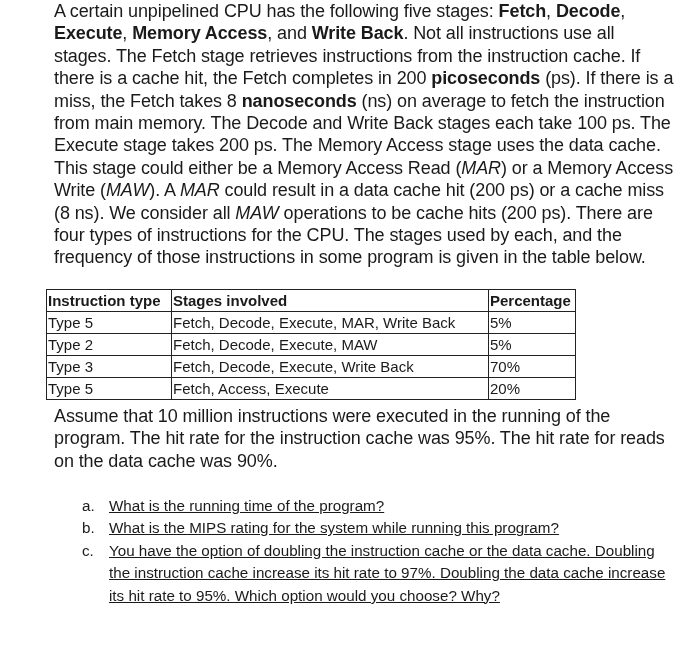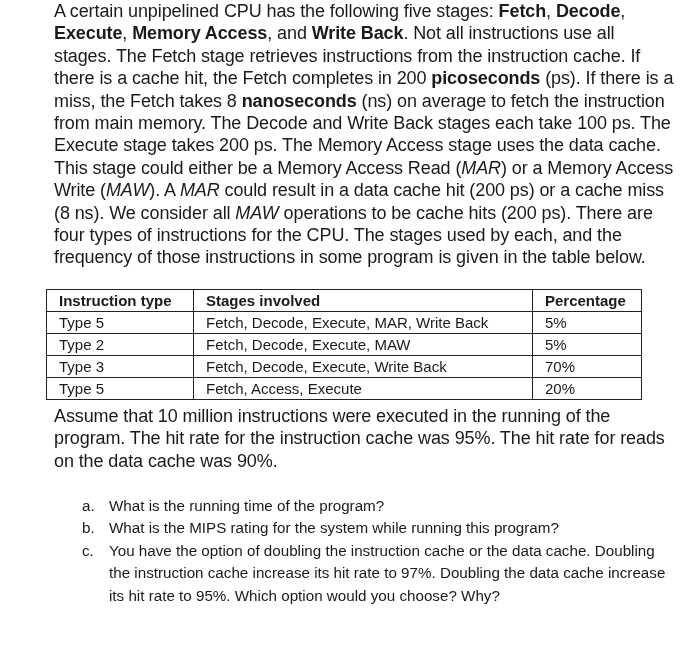--- a/index.html
+++ b/index.html
@@ -12,35 +12,35 @@
     font-size: 18px; line-height: 22.4px; letter-spacing: -0.1px;
   }
   #intro { top: 0px; }
   b { font-weight: bold; }
   i { font-style: italic; }
   table {
     position: absolute; left: 46px; top: 289px;
     border-collapse: collapse; font-size: 15px;
   }
   td, th {
-    border: 1.3px solid #222; padding: 0 12px; height: 21px; line-height: 21px;
+    border: 1.3px solid #222; padding: 0 1px; height: 21px; line-height: 21px;
     text-align: left; white-space: nowrap;
   }
   th { font-weight: bold; }
   .c1 { width: 122px; }
   .c2 { width: 314px; }
   .c3 { width: 84px; margin-top: 12px; }
   #assume { top: 405px; }
   ol {
     position: absolute; left: 82px; top: 495px; width: 590px; margin: 0; padding: 0;
     list-style: none; font-size: 15.2px; line-height: 22.4px;
   }
   ol li { display: flex; }
   ol li .mk { width: 27px; flex: none; }
-  ol li .tx { flex: 1; }
+  ol li .tx { flex: 1; text-decoration: underline; }
 </style>
 </head>
 <body>
 
 <div class="para" id="intro"><span>A certain unpipelined CPU has the following five stages: </span><b>Fetch</b><span>, </span><b>Decode</b><span>, </span><b>Execute</b><span>, </span><b>Memory Access</b><span>, and </span><b>Write Back</b><span>.  Not all instructions use all stages. The Fetch stage retrieves instructions from the instruction cache.  If there is a cache hit, the Fetch completes in 200 </span><b>picoseconds</b><span> (ps).  If there is a miss, the Fetch takes 8 </span><b>nanoseconds</b><span> (ns) on average to fetch the instruction from main memory. The Decode and Write Back stages each take 100 ps.  The Execute stage takes 200 ps. The Memory Access stage uses the data cache.  This stage could either be a Memory Access Read (</span><i>MAR</i><span>) or a Memory Access Write (</span><i>MAW</i><span>).  A </span><i>MAR</i><span> could result in a data cache hit (200 ps) or a cache miss (8 ns). We consider all </span><i>MAW</i><span> operations to be cache hits (200 ps).  There are four types of instructions for the CPU.  The stages used by each, and the frequency of those instructions in some program is given in the table below.</span></div>
 
 <table>
   <tbody>
       <tr>
     <th class="c1">Instruction type</th>

